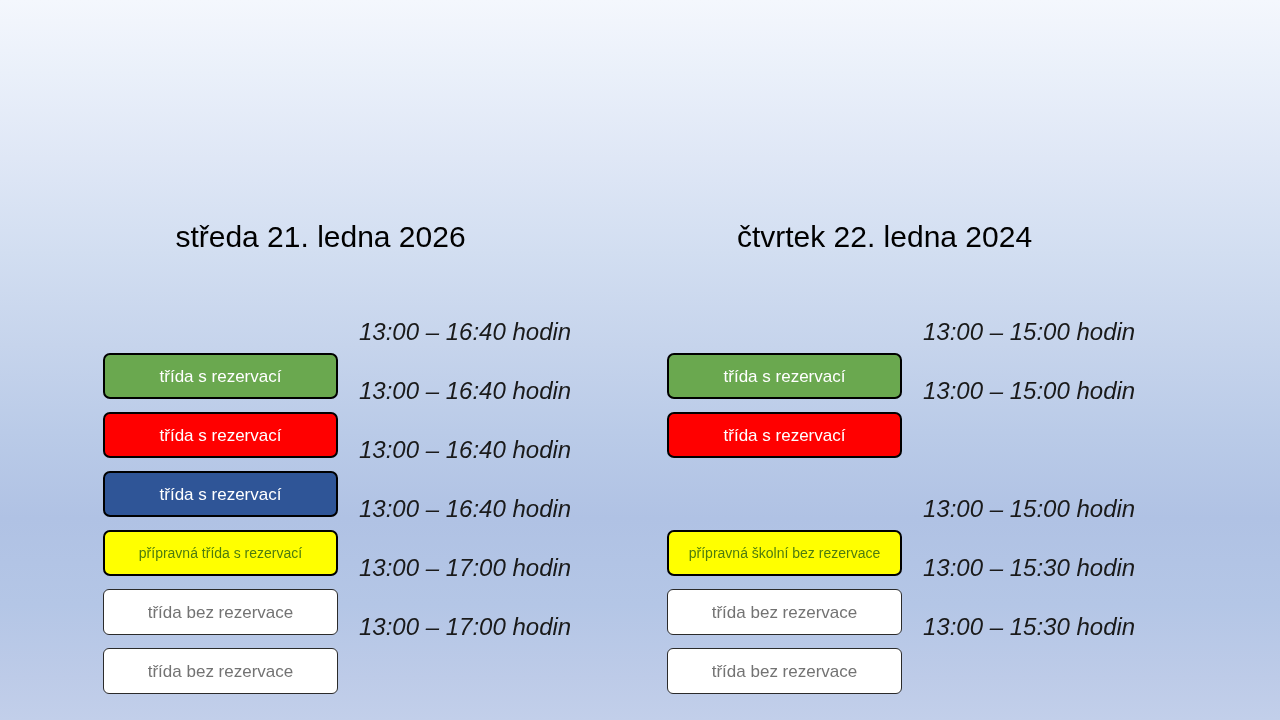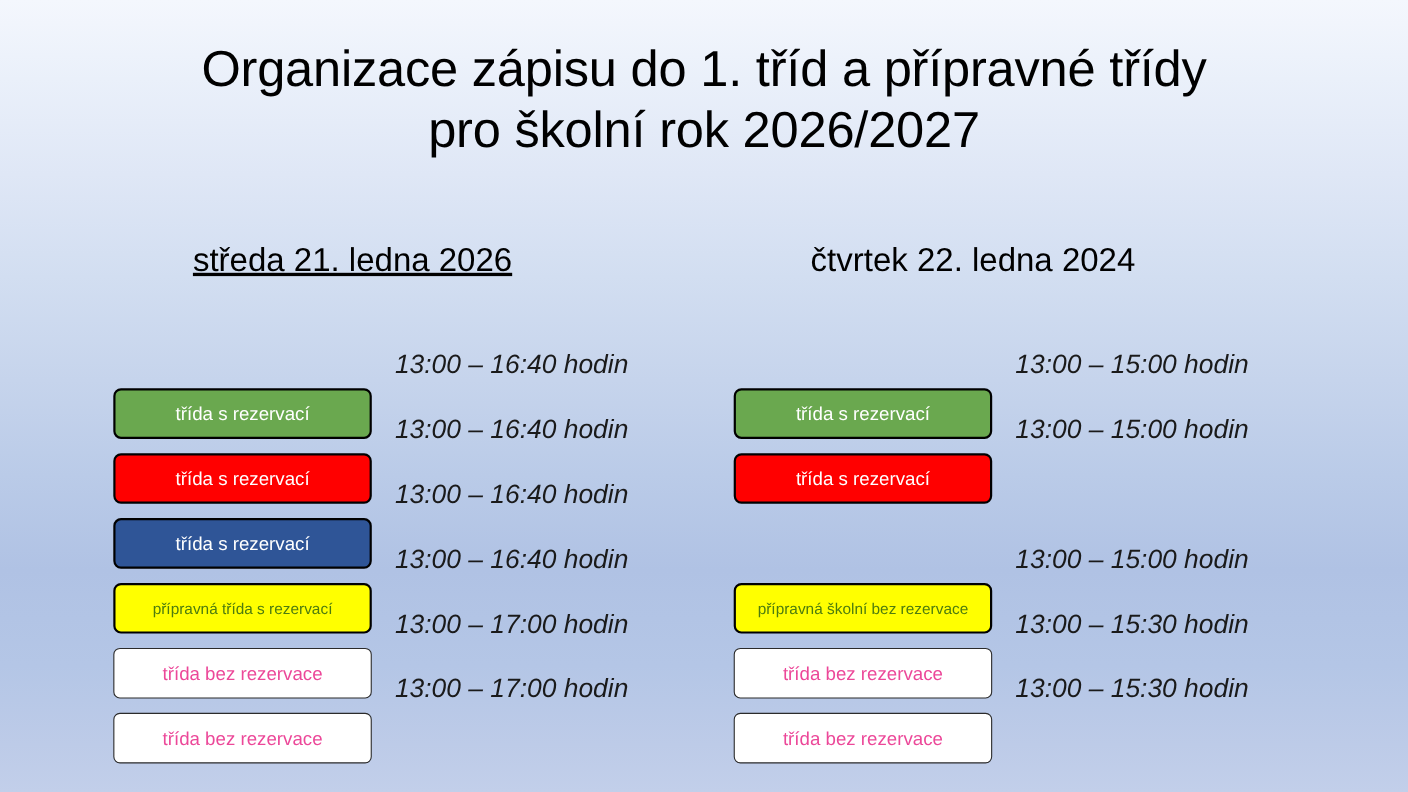--- a/index.html
+++ b/index.html
@@ -53,21 +53,21 @@
   .day-heading {
     position: absolute;
     top: 219px;
     font-size: 30px;
     line-height: 1.2;
     font-weight: 400;
     color: #000000;
     text-align: center;
     white-space: nowrap;
   }
-  #day-heading-0 { left: 103px; width: 435px; text-decoration: underline; }
+  #day-heading-0 { left: 103px; width: 435px; }
   #day-heading-1 { left: 667px; width: 435px; }
 
   
   .column {
     position: absolute;
     top: 309px;
   }
   #column-0 { left: 103px; }
   #column-1 { left: 667px; }
 
@@ -116,21 +116,21 @@
   .chip.yellow {
     background: #ffff00;
     border: 2.5px solid #000000;
     color: #4d7c0f;
     font-size: 14px;
   }
   .chip.white {
     background: #ffffff;
     border: 1.6px solid #2b2b2b;
     border-radius: 6px;
-    color: #ec4899;
+    color: #737373;
   }
 
   
   .time-label {
     position: absolute;
     left: 256px;
     top: 0;
     height: 46px;
     display: flex;
     align-items: center;
@@ -139,22 +139,20 @@
     color: #1a1a1a;
     white-space: nowrap;
     font-style: italic;
   }
 </style>
 </head>
 <body>
 
 <div id="slide">
 
-  <div id="title">Organizace zápisu do 1. tříd a přípravné třídy
-pro školní rok 2026/2027</div>
 
   <div id="day-heading-0" class="day-heading">středa 21. ledna 2026</div>
 
   <div id="day-heading-1" class="day-heading">čtvrtek 22. ledna 2024</div>
 
   <div id="column-0" class="column">
       <div class="schedule-row">
         <div class="chip green">třída s rezervací</div>
         <div class="time-label">13:00 – 16:40 hodin</div>
       </div>

